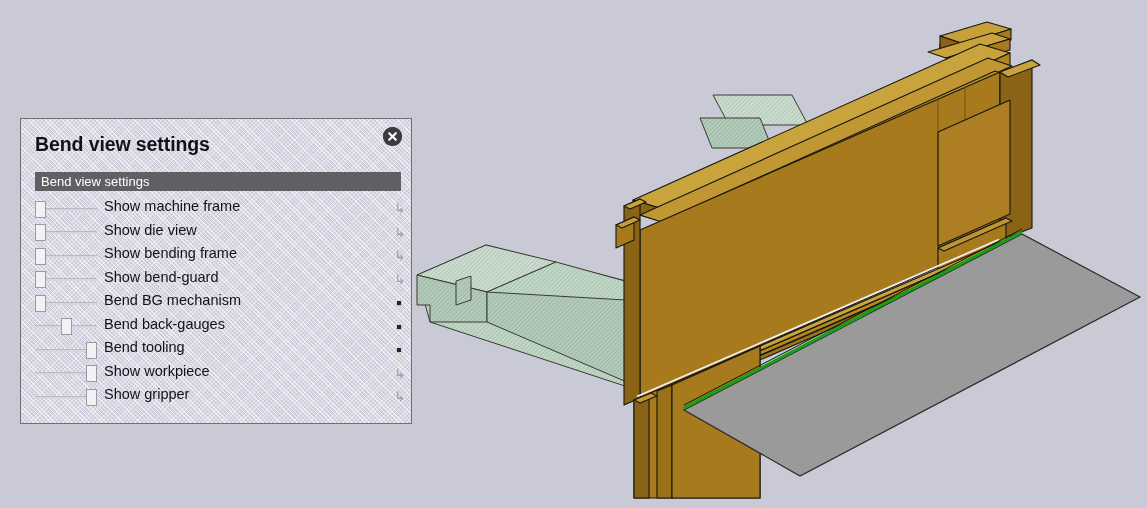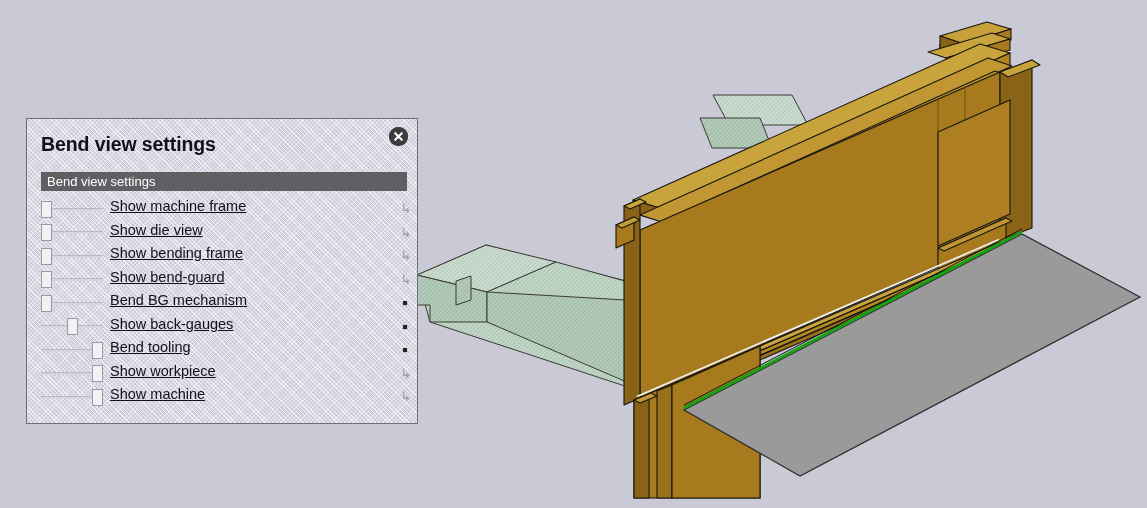--- a/index.html
+++ b/index.html
@@ -20,21 +20,21 @@
     position: absolute;
     left: 0; top: 0;
     width: 1147px; height: 508px;
     background: #c9cad5;
   }
   #viewport svg { display: block; }
 
   
   #dialog {
     position: absolute;
-    left: 26px;
+    left: 20px;
     top: 118px;
     width: 392px;
     height: 306px;
     border: 1px solid #6f7077;
     background-color: #ccccdb;
     background-image:
       repeating-linear-gradient(45deg, rgba(255,255,255,0.60) 0 1px, rgba(255,255,255,0) 1px 3px),
       repeating-linear-gradient(-45deg, rgba(255,255,255,0.38) 0 1px, rgba(255,255,255,0) 1px 3px);
     box-sizing: border-box;
     box-shadow: 0 0 0 0 rgba(0,0,0,0);
@@ -119,21 +119,20 @@
     box-sizing: border-box;
   }
 
   .row-label {
     position: absolute;
     left: 83px;
     top: 1px;
     font-size: 14.5px;
     color: #111118;
     white-space: nowrap;
-    text-decoration: underline;
   }
 
   .row-marker {
     position: absolute;
     right: 6px;
     top: 0;
     width: 14px;
     height: 23.5px;
     font-size: 13px;
     color: #9a9aa8;
@@ -301,21 +300,21 @@
           <div class="slider-thumb" style="left: 0px;"></div>
         </div>
         <div class="row-label">Bend BG mechanism</div>
         <div class="row-marker dot">•</div>
       </div>
       <div class="row">
         <div class="slider">
           <div class="slider-track"></div>
           <div class="slider-thumb" style="left: 25.5px;"></div>
         </div>
-        <div class="row-label">Show back-gauges</div>
+        <div class="row-label">Bend back-gauges</div>
         <div class="row-marker dot">•</div>
       </div>
       <div class="row">
         <div class="slider">
           <div class="slider-track"></div>
           <div class="slider-thumb" style="left: 51px;"></div>
         </div>
         <div class="row-label">Bend tooling</div>
         <div class="row-marker dot">•</div>
       </div>
@@ -325,17 +324,17 @@
           <div class="slider-thumb" style="left: 51px;"></div>
         </div>
         <div class="row-label">Show workpiece</div>
         <div class="row-marker">↳</div>
       </div>
       <div class="row">
         <div class="slider">
           <div class="slider-track"></div>
           <div class="slider-thumb" style="left: 51px;"></div>
         </div>
-        <div class="row-label">Show machine</div>
+        <div class="row-label">Show gripper</div>
         <div class="row-marker">↳</div>
       </div>
     </div>
 </div>
 
 </body></html>

